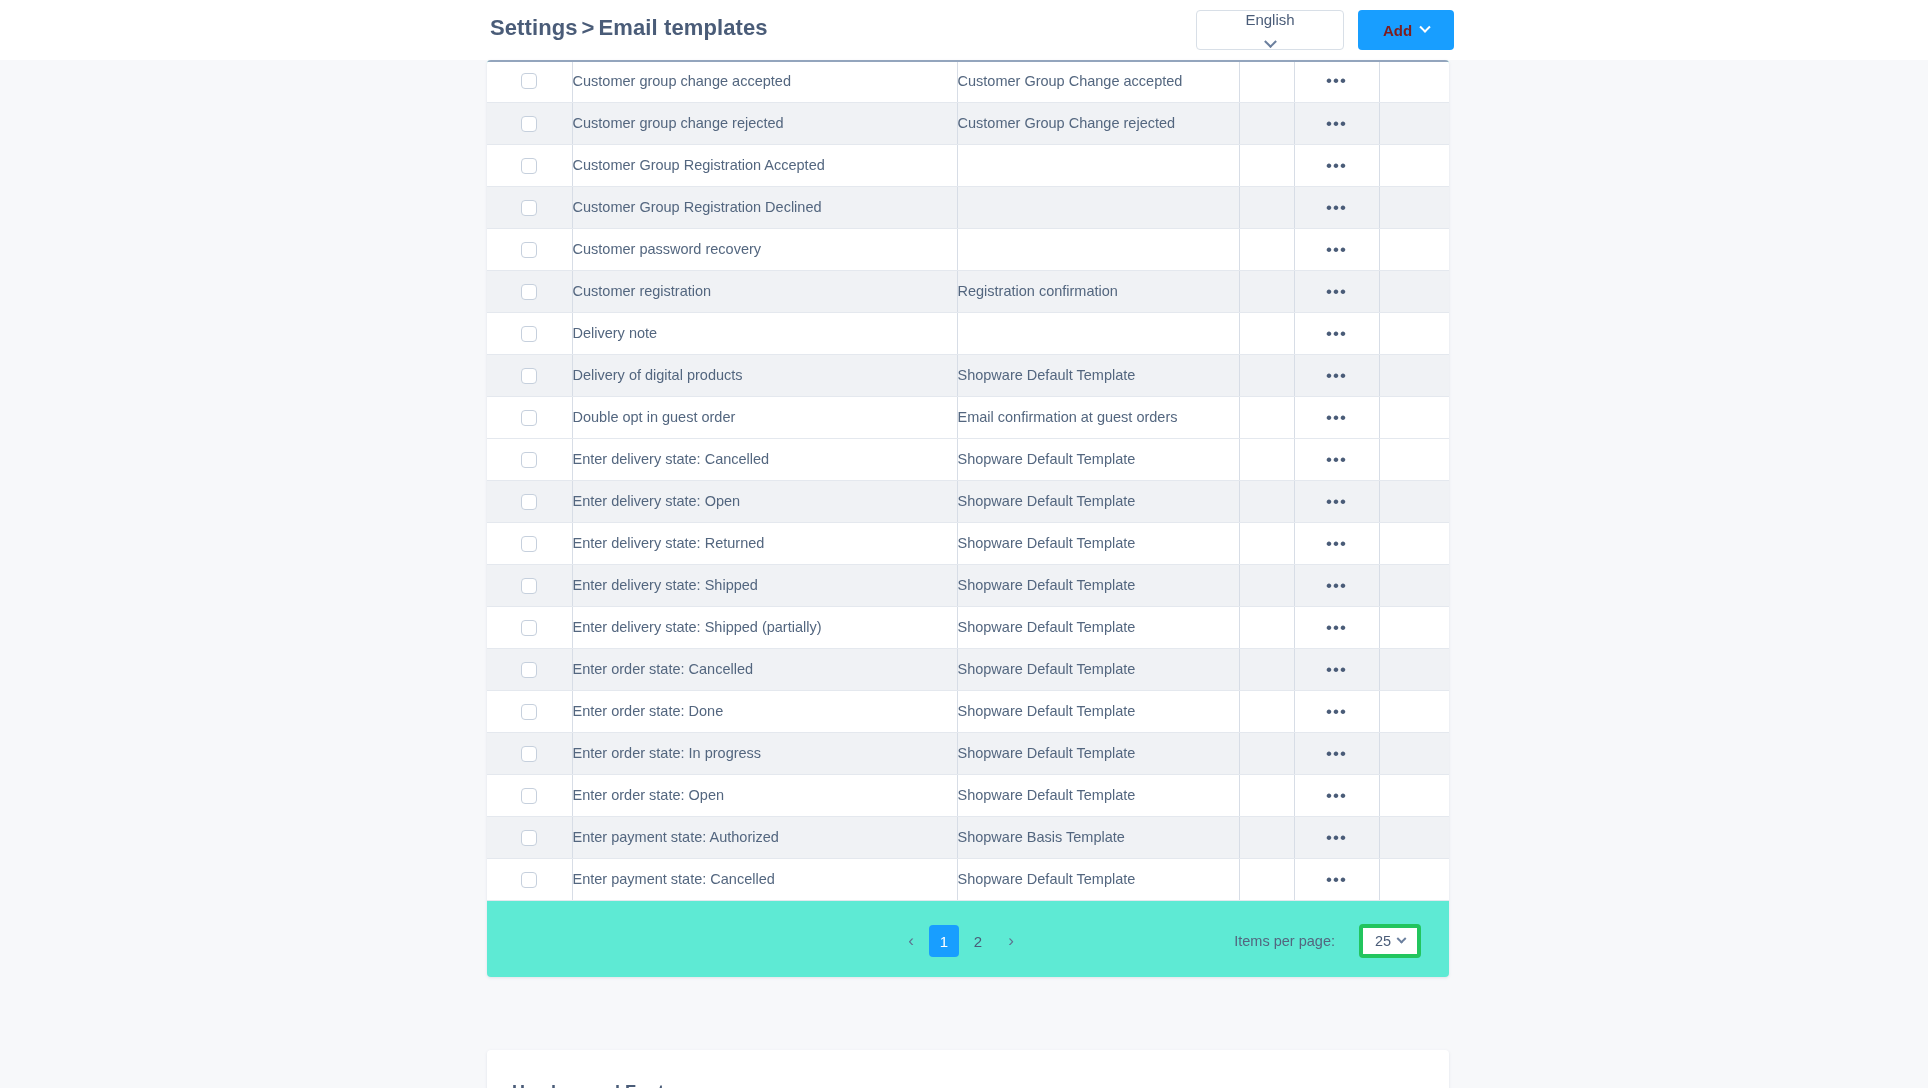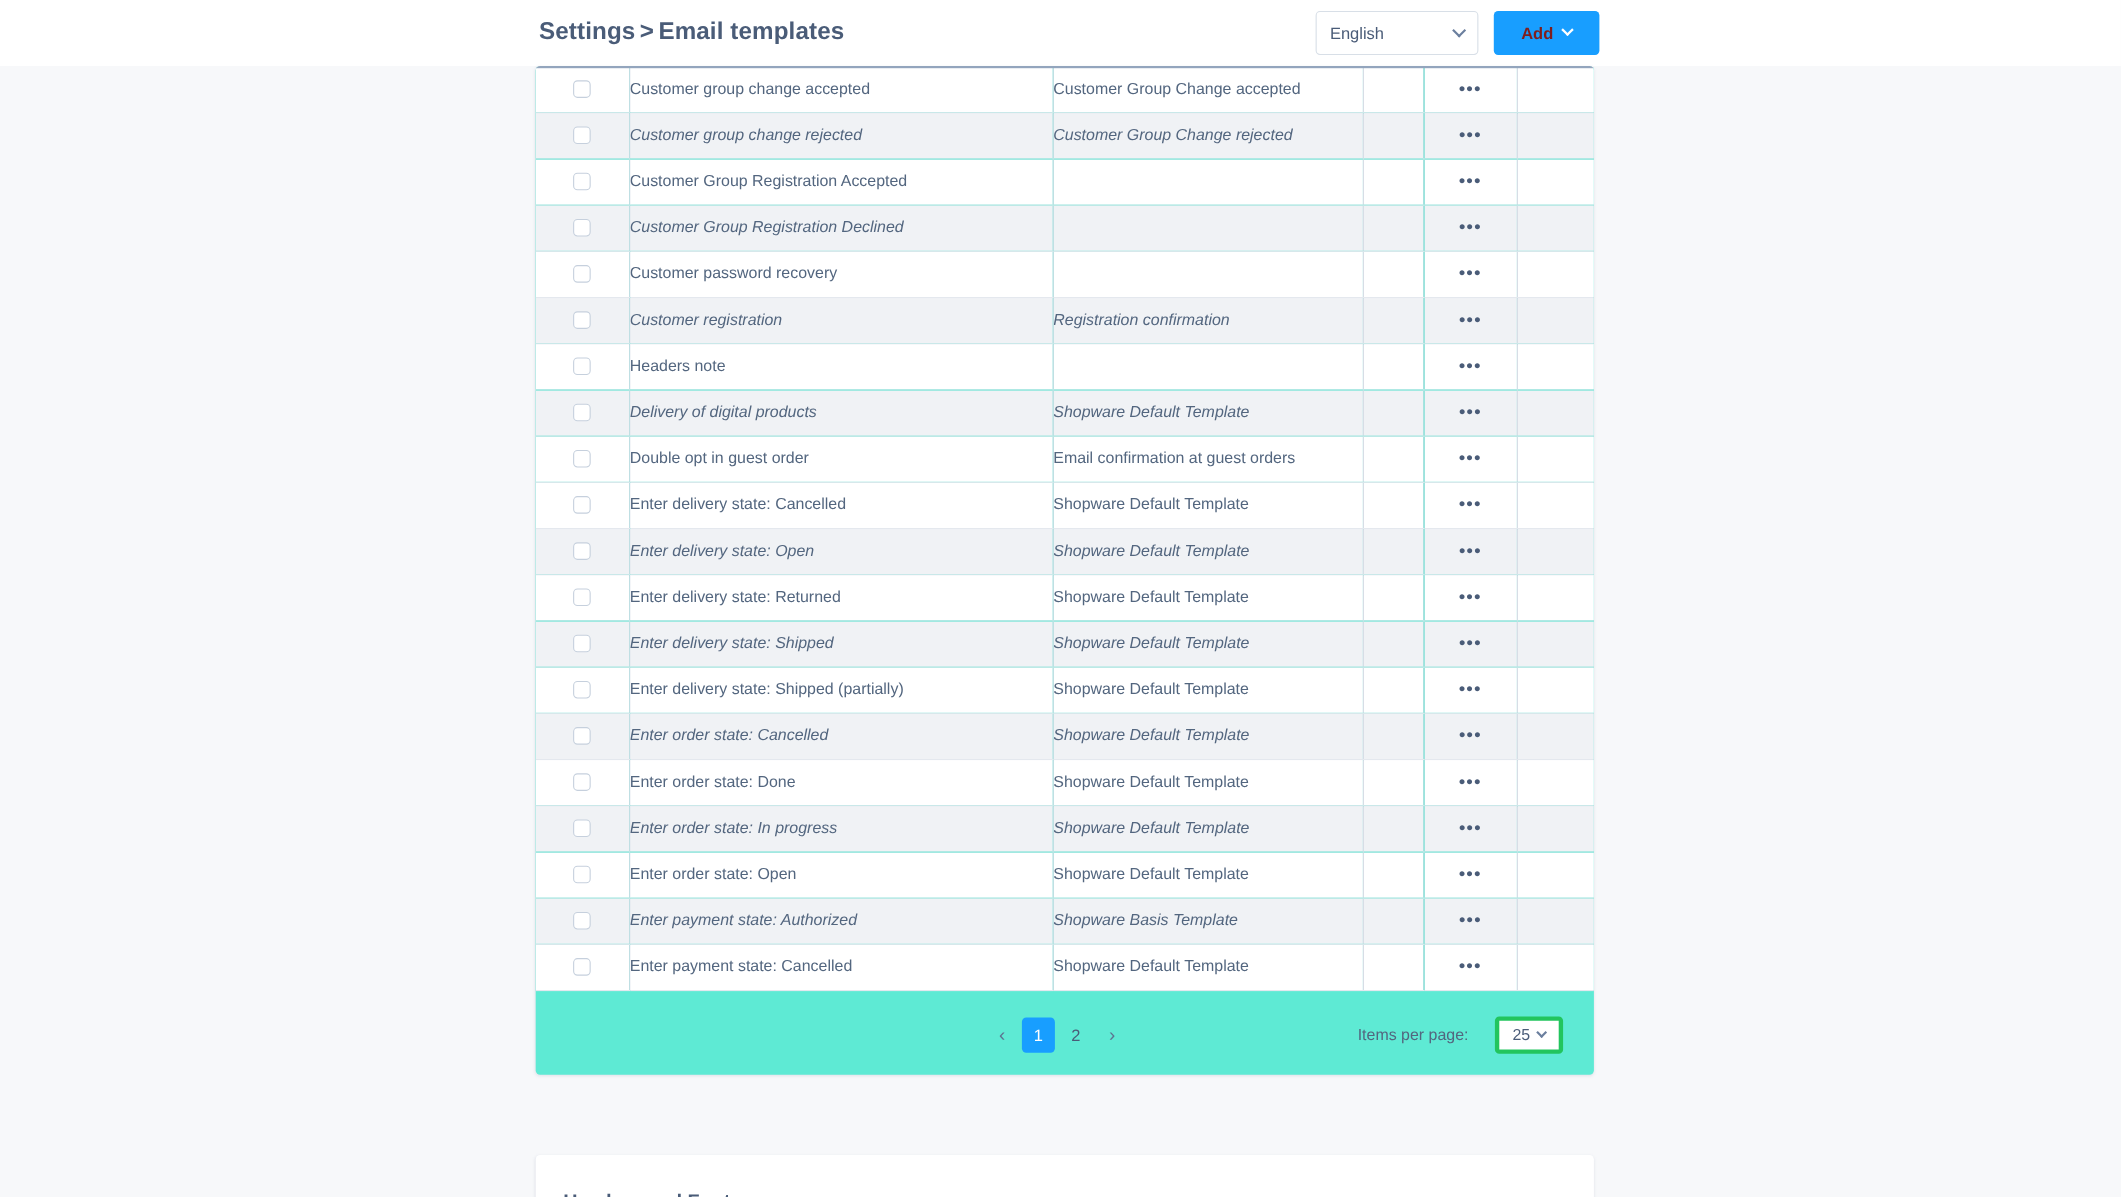--- a/index.html
+++ b/index.html
@@ -22,21 +22,21 @@
     font-size: 22px; font-weight: 700; color: #4a5c78;
     letter-spacing: .1px; white-space: nowrap;
   }
   .bc-sep { margin: 0 4px; font-weight: 700; }
 
   .lang-select {
     position: absolute; left: 1196px; top: 10px;
     width: 148px; height: 40px;
     background: #fff; border: 1px solid #d8dfe7; border-radius: 4px;
     display: flex; align-items: center; padding: 0 12px;
-    font-size: 15px; color: #4a5c78;
+    font-size: 15px; color: #4a5c78; flex-direction: column;
   }
   .lang-select .cap { flex: 1; }
   .chev {
     display: inline-block; width: 9px; height: 9px;
     border-right: 2px solid #6b7f9e; border-bottom: 2px solid #6b7f9e;
     transform: rotate(45deg) translate(-2px,-2px);
   }
   .add-btn {
     position: absolute; left: 1358px; top: 10px;
     width: 96px; height: 40px;
@@ -55,21 +55,21 @@
     overflow: hidden;
   }
   .grid-top-rule {
     position: absolute; left: 0; top: 0; width: 100%; height: 2px;
     background: #93a5bd;
   }
 
   table.tpl { width: 100%; border-collapse: collapse; table-layout: fixed; }
   table.tpl tr { height: 42px; }
   table.tpl tr.odd  { background: #ffffff; }
-  table.tpl tr.even { background: #f0f2f5; font-style: italic; }
+  table.tpl tr.even { background: #f0f2f5; }
   table.tpl td {
     font-size: 14.5px; color: #53667f;
     border-bottom: 1px solid #e4e8ee;
     padding: 0; vertical-align: middle;
     white-space: nowrap; overflow: hidden;
   }
   td.c-check { width: 85px; text-align: center; }
   td.c-name  { width: 385px; padding-left: 20px; border-left: 1px solid #d7dde6; }
   td.c-desc  { width: 282px; padding-left: 20px; border-left: 1px solid #d7dde6; }
   td.c-a     { width: 55px;  border-left: 1px solid #d7dde6; }
@@ -191,21 +191,21 @@
         <tr class="even">
           <td class="c-check"><span class="cbox"></span></td>
           <td class="c-name">Customer registration</td>
           <td class="c-desc">Registration confirmation</td>
           <td class="c-a"></td>
           <td class="c-b"><span class="dots">•••</span></td>
           <td class="c-tail"></td>
         </tr>
         <tr class="odd">
           <td class="c-check"><span class="cbox"></span></td>
-          <td class="c-name">Headers note</td>
+          <td class="c-name">Delivery note</td>
           <td class="c-desc"></td>
           <td class="c-a"></td>
           <td class="c-b"><span class="dots">•••</span></td>
           <td class="c-tail"></td>
         </tr>
         <tr class="even">
           <td class="c-check"><span class="cbox"></span></td>
           <td class="c-name">Delivery of digital products</td>
           <td class="c-desc">Shopware Default Template</td>
           <td class="c-a"></td>

